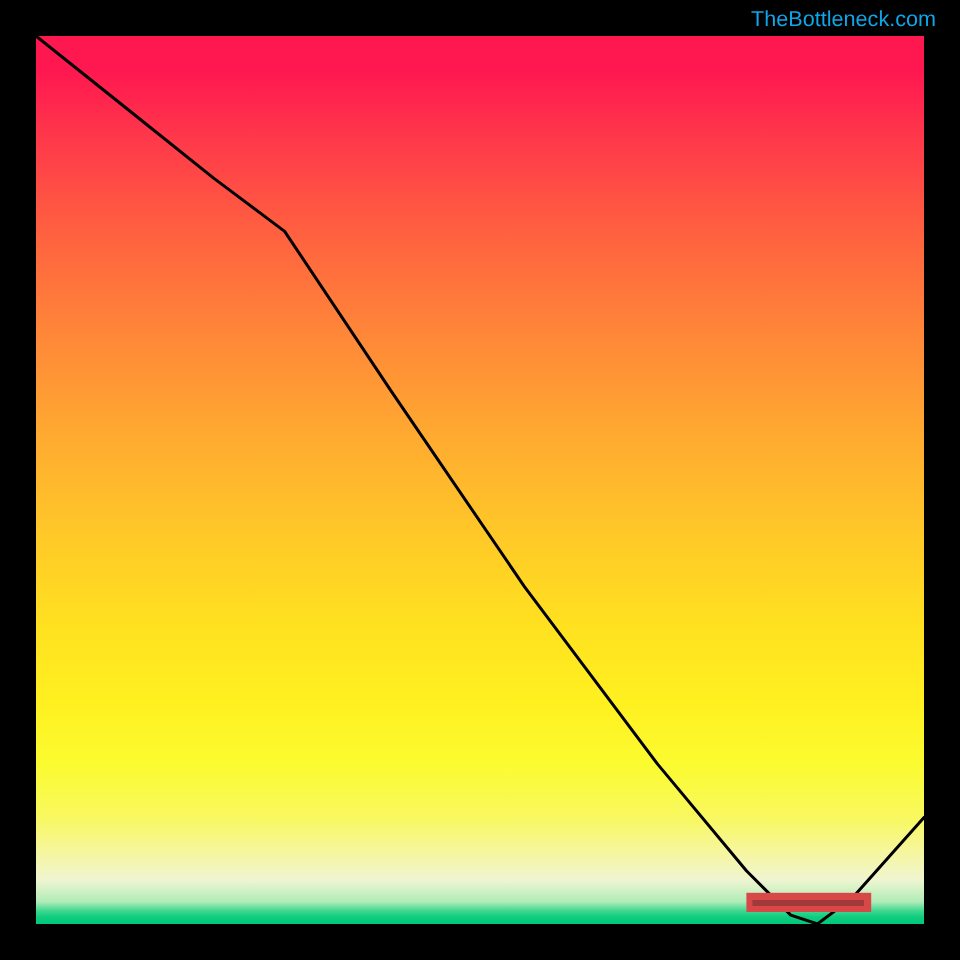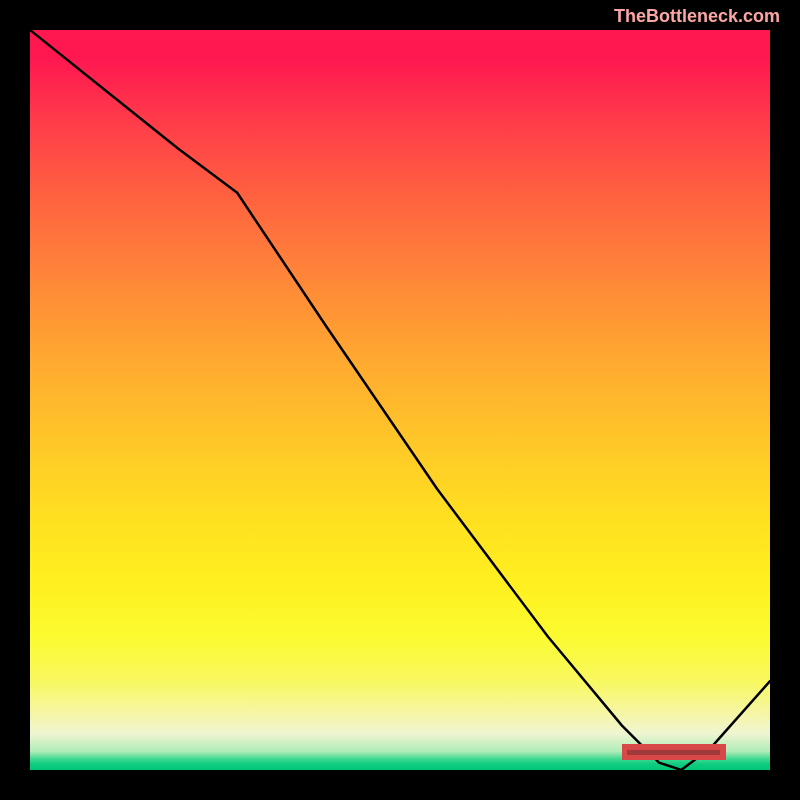--- a/index.html
+++ b/index.html
@@ -7,23 +7,23 @@
     width: 800px;
     height: 800px;
     background: #000;
     position: relative;
     font-family: Arial, sans-serif;
   }
   .watermark {
     position: absolute;
     top: 6px;
     right: 20px;
-    color: #fca5a5;
+    color: #0ea5e9;
     font-size: 18px;
-    font-weight: 700;
+    font-weight: 400;
     z-index: 10;
   }
   .plot-area {
     position: absolute;
     left: 30px;
     top: 30px;
     width: 740px;
     height: 740px;
     overflow: hidden;
   }

